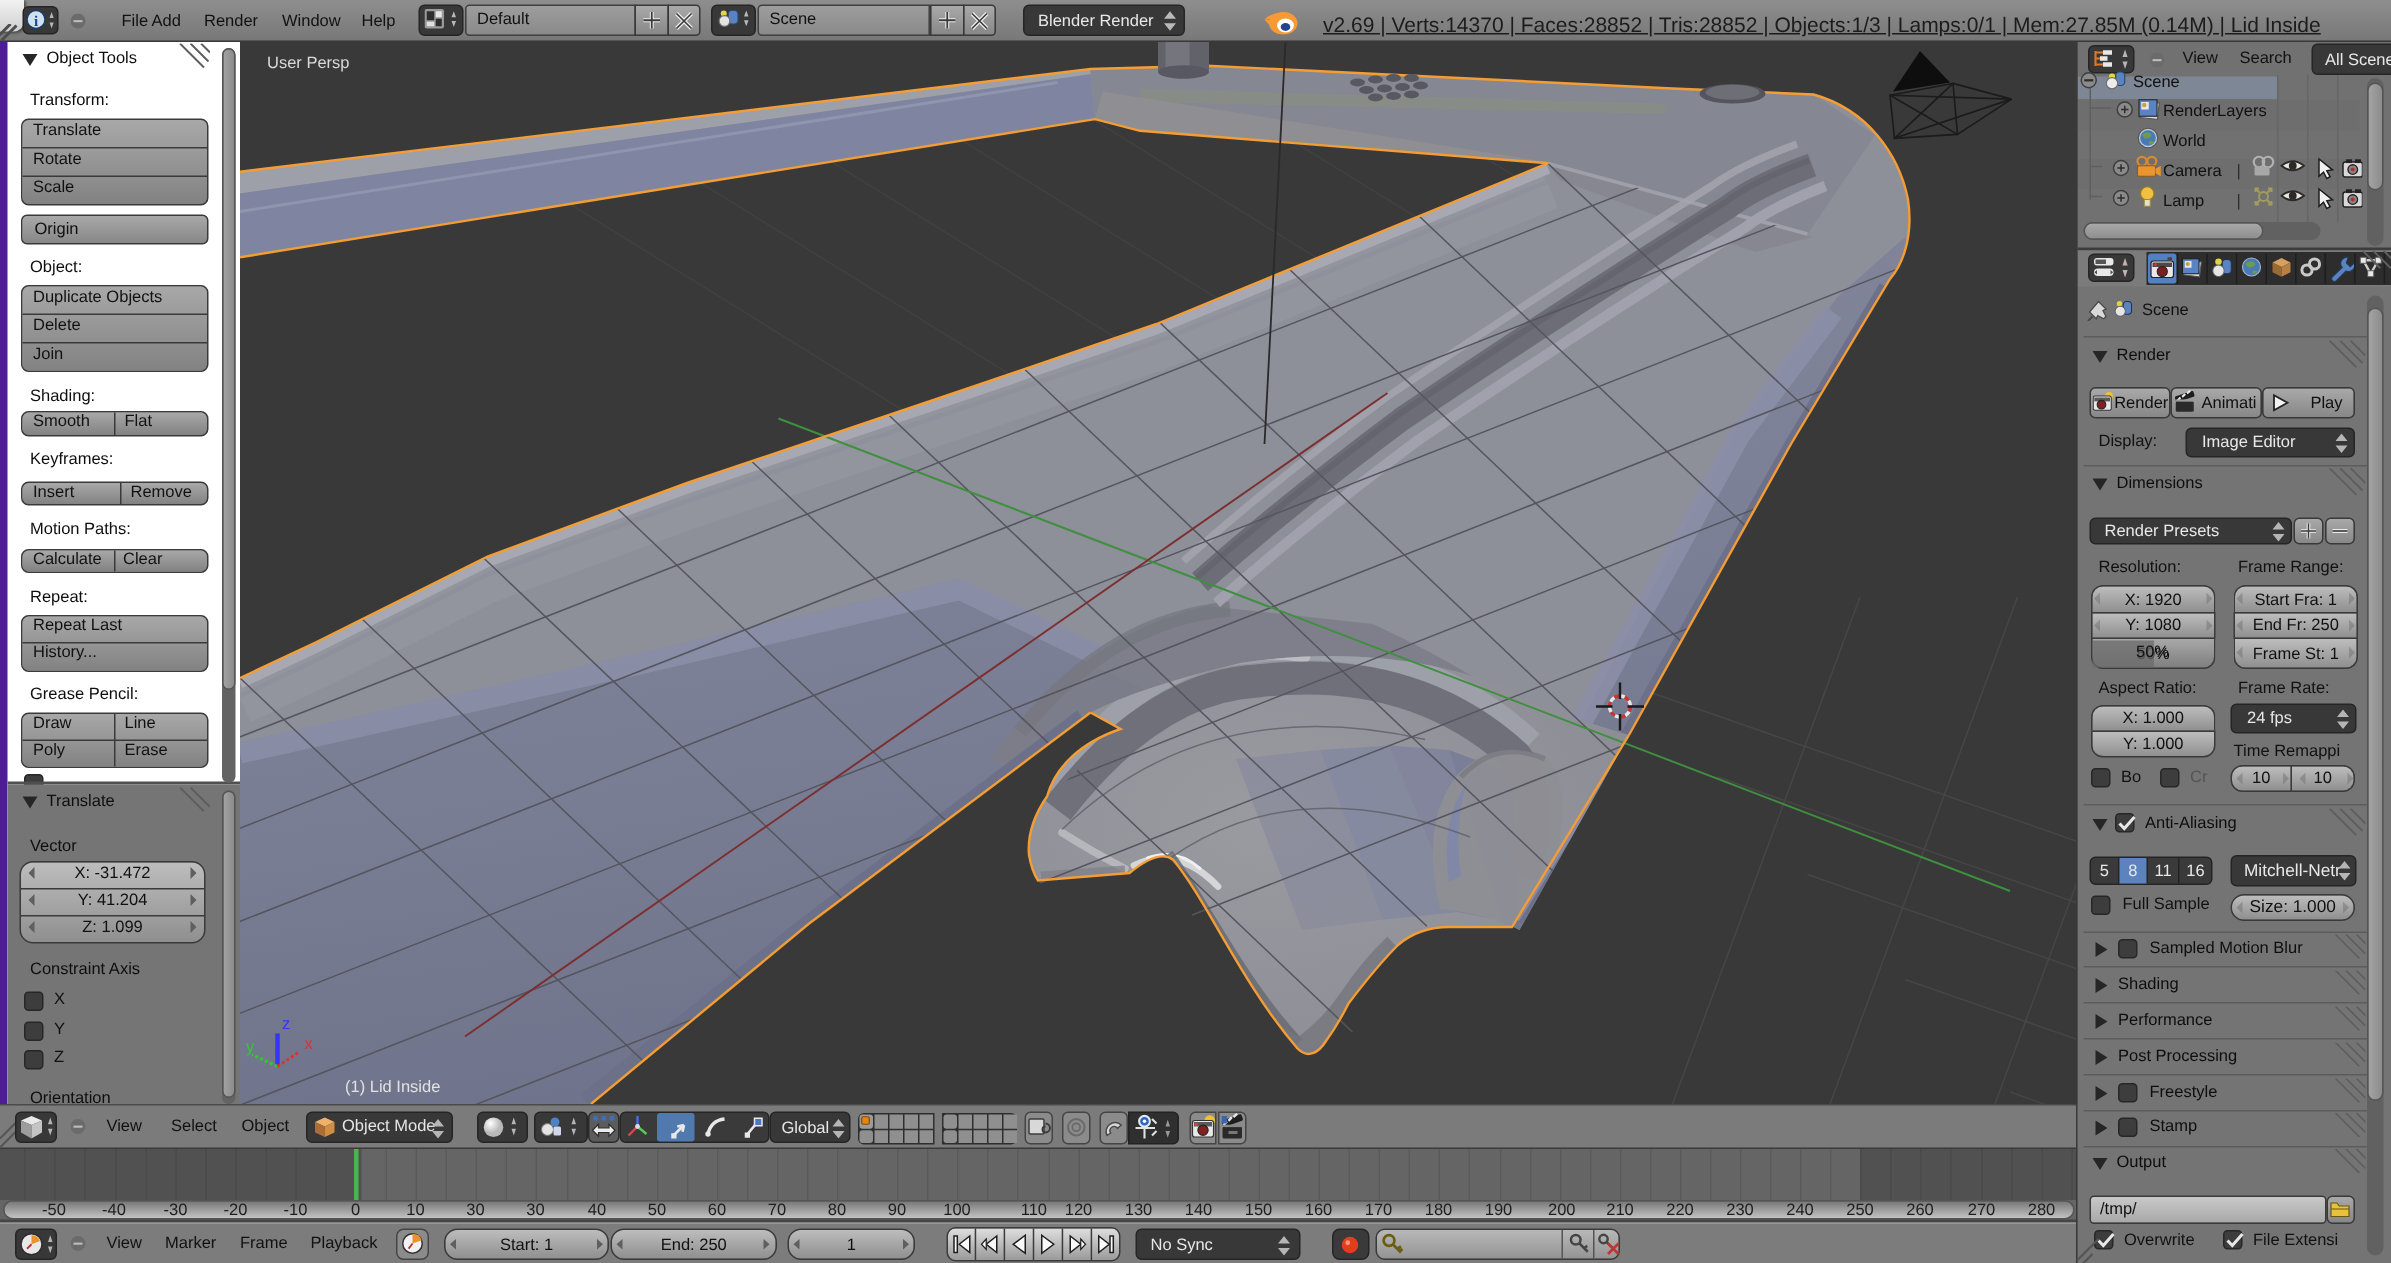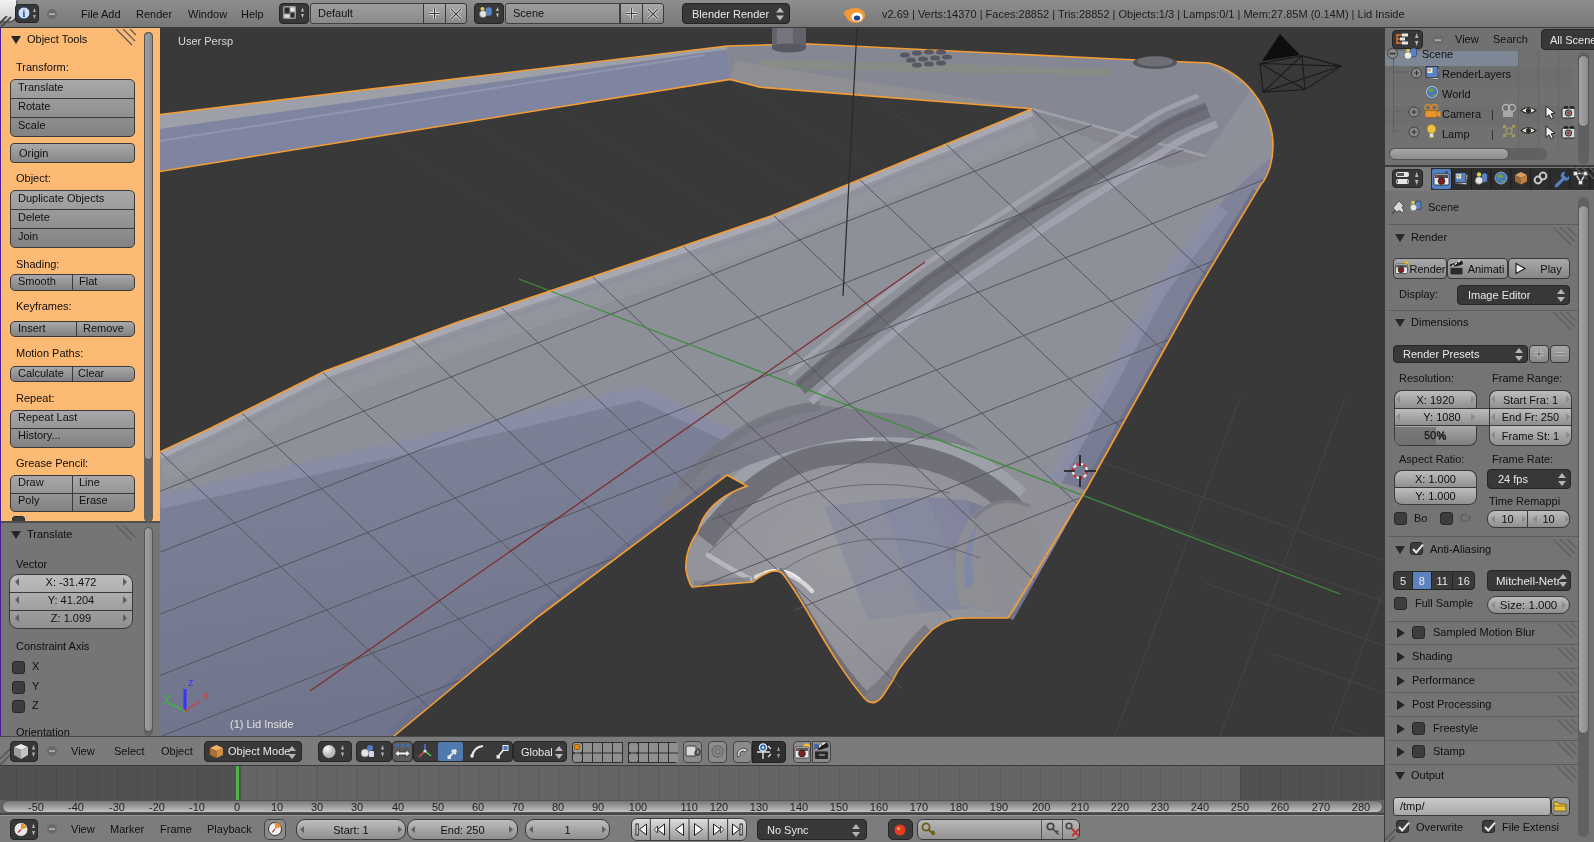--- a/index.html
+++ b/index.html
@@ -100,24 +100,24 @@
         <path d="M0 5.5 l8 0 l-4 -5 z M0 8.5 l8 0 l-4 5 z" fill="#b9b9b9"></path>
       </svg></div>
 
  <svg class="abs" style="left:842px;top:5px;" width="24" height="19">
    <ellipse cx="13.5" cy="10.5" rx="9.5" ry="7.5" fill="#f79a36"></ellipse>
    <ellipse cx="15" cy="12" rx="5.6" ry="4.6" fill="#fdfdfd"></ellipse>
    <ellipse cx="15" cy="13" rx="3.2" ry="2.6" fill="#26428c"></ellipse>
    <path d="M1 8 Q6 3 13 4 L9 8 Z" fill="#f79a36"></path>
    <path d="M1 8.2 L10 9 L5 12.5 Z" fill="#f79a36"></path>
  </svg>
- <div class="lbl" style="left:882px;top:8px;color:#1c1c1c;font-size:11px;">v2.69 | Verts:14370 | Faces:28852 | Tris:28852 | Objects:1/3 | Lamps:0/1 | Mem:27.85M (0.14M) | Lid Inside</div>
+ <div class="lbl" style="left:882px;top:8px;color:#1c1c1c;font-size:14px;text-decoration:underline;">v2.69 | Verts:14370 | Faces:28852 | Tris:28852 | Objects:1/3 | Lamps:0/1 | Mem:27.85M (0.14M) | Lid Inside</div>
 </div>
 
-<div class="abs" id="toolshelf" style="left:0;top:28px;width:164px;height:708px;background:#fdba74;overflow:hidden;border-left:1px solid #4c1d95;box-sizing:border-box;">
+<div class="abs" id="toolshelf" style="left:0;top:28px;width:164px;height:708px;background:#ffffff;overflow:hidden;border-left:5px solid #4c1d95;box-sizing:border-box;">
  <svg class="abs" style="left:113px;top:1px;" width="22" height="18">
       <path d="M2 0 L18 16 M9 0 L21 12 M16 0 L22 6" stroke="#5e5e5e" stroke-width="1.3"></path>
     </svg>
  <svg class="abs" style="left:10px;top:7px;" width="11" height="10">
       <path d="M0 1 h10 l-5 8 z" fill="#262626"></path>
     </svg>
  <div class="hdrtxt" style="left:26px;top:5px;">Object Tools</div>
  <div class="hdrtxt" style="left:15px;top:33px;">Transform:</div>
  <div class="abs" style="left:9px;top:51px;width:125px;height:58px;background:linear-gradient(#a8a8a8,#828282);border:1px solid #3a3a3a;border-radius:5px;box-sizing:border-box;">
    <div class="abs" style="left:0;top:18px;width:123px;height:1px;background:#3a3a3a;"></div>
@@ -994,21 +994,21 @@
     </div>
  <div class="btn" style="left:165px;top:178px;width:20px;height:18px;">
       <svg width="12" height="12">
         <path d="M1 6 h10" stroke="#efefef" stroke-width="2.6"></path>
         <path d="M1 6 h10" stroke="#3c3c3c" stroke-width="1.1"></path>
       </svg>
     </div>
  <div class="lbl" style="left:14px;top:205px;font-size:11px;">Resolution:</div>
  <div class="lbl" style="left:107px;top:205px;font-size:11px;">Frame Range:</div>
  <div class="num" style="left:9px;top:223px;width:83px;height:18px;border-radius:8px 8px 0 0;border-bottom:none;">X: 1920</div>
- <div class="num" style="left:9px;top:241px;width:96px;height:18px;border-radius:0;">Y: 1080</div>
+ <div class="num" style="left:9px;top:241px;width:83px;height:18px;border-radius:0;">Y: 1080</div>
  <div class="num" style="left:9px;top:259px;width:83px;height:20px;border-radius:0 0 8px 8px;border-top:none;background:linear-gradient(#a8a8a8,#7f7f7f);">50%</div>
  <div class="abs" style="left:10px;top:260px;width:41px;height:18px;background:#6b6b6b;border-radius:0;opacity:.75;"></div>
  <div class="lbl" style="left:0;top:262px;width:100px;text-align:center;">50%</div>
  <div class="num" style="left:104px;top:223px;width:83px;height:18px;border-radius:8px 8px 0 0;border-bottom:none;font-size:11px;">Start Fra: 1</div>
  <div class="num" style="left:104px;top:241px;width:83px;height:18px;border-radius:0;font-size:11px;">End Fr: 250</div>
  <div class="num" style="left:104px;top:259px;width:83px;height:20px;border-radius:0 0 8px 8px;border-top:none;font-size:11px;">Frame St: 1</div>
  <svg class="abs" style="left:9px;top:223px;" width="180" height="56">
   <g fill="#63636366">
         <path d="M6 5 v8 l-4 -4 z M77 5 v8 l4 -4 z"></path>
         <path d="M6 23 v8 l-4 -4 z M77 23 v8 l4 -4 z"></path>

